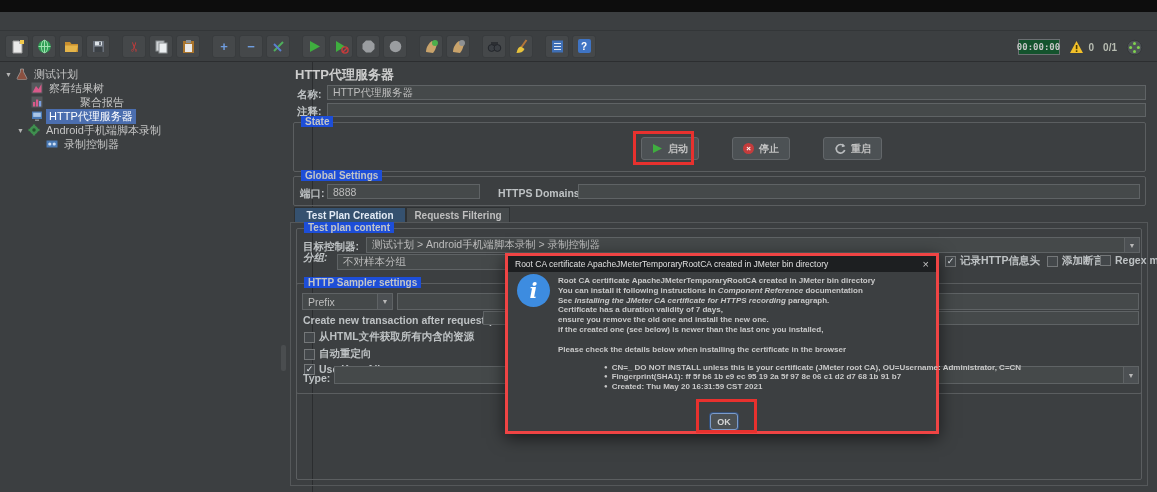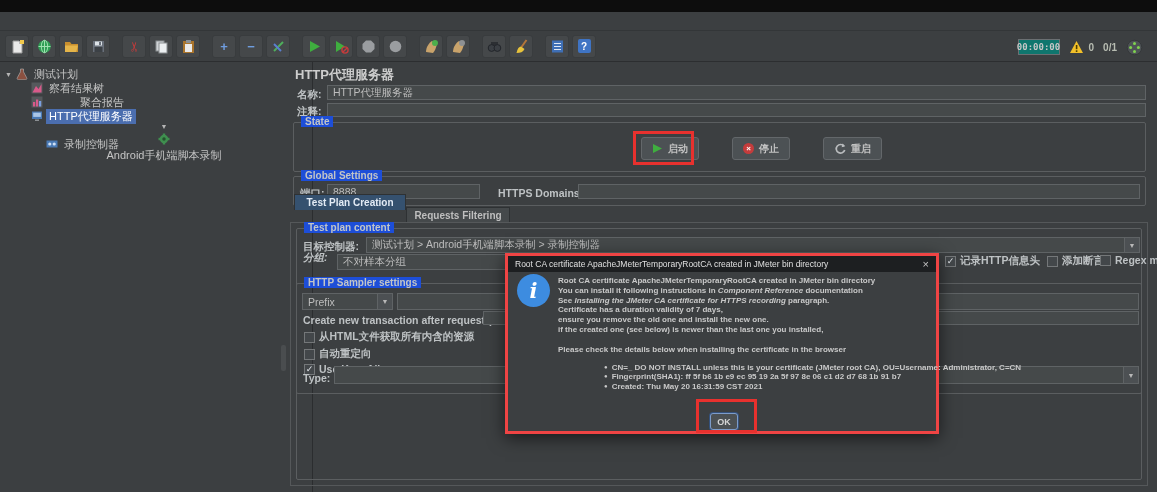--- a/index.html
+++ b/index.html
@@ -16,21 +16,21 @@
     display:flex; align-items:center; padding-left:6px; border-bottom:1px solid #333638; }
   .menu-item { padding:0 9px; color:#c9c9c9; font-size:13px; cursor:default;margin-top:38px; }
   
   .toolbar { position:absolute; left:0; top:31px; width:1157px; height:31px; background:#3c3f41;
     border-bottom:1px solid #2c2e30; display:flex; align-items:center; padding-left:5px; }
   .tbtn { width:24px; height:23px; margin-right:3px; background:#45484a; border:1px solid #393c3e;
     border-radius:3px; display:flex; align-items:center; justify-content:center; flex:none; }
   .tgap { width:9px; flex:none; }
   .g { font-size:13px; line-height:1; }
   .toolbar-right { position:absolute; right:14px; top:5px; height:22px; display:flex; align-items:center; gap:9px; }
-  .timerbox { width:42px; height:16px; border:1px solid #6b6f72; background:#0f766e; color:#c7c7c7;
+  .timerbox { width:42px; height:16px; border:1px solid #6b6f72; background:#14532d; color:#c7c7c7;
     font-size:9px; font-weight:bold; display:flex; align-items:center; justify-content:center;
     font-family:"DejaVu Sans Mono","Liberation Mono",monospace; }
   .count { font-size:10px; color:#b8bdb2; font-weight:bold; }
   
   .sidebar { position:absolute; left:0; top:62px; width:313px; height:430px; background:#3c3f41;
     border-right:1px solid #2b2d2f; }
   .trow { height:14px; display:flex; align-items:center; gap:3px; font-size:11px; color:#c4c4c4; white-space:nowrap; }
   .arrow { font-size:7px; color:#b5b5b5; width:9px; text-align:center; }
   .ticon { width:12px; height:12px; flex:none; }
   .tlabel { padding:0 3px; }
@@ -311,21 +311,21 @@
       <div class="trow" style="padding-left:31px;">
         <span class="ticon">
             <svg width="12" height="12">
               <rect x="1" y="1.5" width="10" height="7.5" fill="#4a7ab5"></rect>
               <rect x="2.2" y="2.7" width="7.6" height="4.2" fill="#a9c6e8"></rect>
               <rect x="4" y="9.5" width="4" height="1.5" fill="#8b8f92"></rect>
             </svg>
           </span>
         <span class="tlabel sel">HTTP代理服务器</span>
       </div>
-      <div class="trow" style="padding-left:16px;flex-direction:column;">
+      <div class="trow" style="padding-left:16px;">
         <span class="arrow">▼</span>
         <span class="ticon">
             <svg width="12" height="12">
               <rect x="4.8" y="0.5" width="2.4" height="11" fill="#3f8f4f"></rect>
               <rect x="0.5" y="4.8" width="11" height="2.4" fill="#3f8f4f"></rect>
               <circle cx="6" cy="6" r="4.2" fill="#3f8f4f"></circle>
               <circle cx="6" cy="6" r="1.7" fill="#25512d"></circle>
             </svg>
           </span>
         <span class="tlabel">Android手机端脚本录制</span>
@@ -380,21 +380,21 @@
   </div>
 
   <div class="group" style="left:293px; top:176px; width:853px; height:30px;">
     <span class="gtitle">Global Settings</span>
   </div>
   <span class="lbl" style="position:absolute; left:300px; top:187px;">端口:</span>
   <div class="field" style="left:327px; top:184px; width:153px; height:15px;">8888</div>
   <span class="lbl" style="position:absolute; left:498px; top:187px;">HTTPS Domains:</span>
   <div class="field" style="left:578px; top:184px; width:562px; height:15px;"></div>
 
-  <div class="tab sel" style="left:294px; top:194px; width:112px;">Test Plan Creation</div>
+  <div class="tab sel" style="left:294px; top:207px; width:112px;">Test Plan Creation</div>
   <div class="tab unsel" style="left:406px; top:207px; width:104px;">Requests Filtering</div>
   <div class="tabpane" style="left:290px; top:222px; width:858px; height:264px;"></div>
 
   <div class="group" style="left:296px; top:228px; width:846px; height:252px;">
     <span class="gtitle">Test plan content</span>
   </div>
 
   <span class="lbl" style="position:absolute; left:303px; top:240px;">目标控制器:</span>
   <div class="combo" style="left:366px; top:237px; width:774px; height:16px;">
     <span>测试计划 &gt; Android手机端脚本录制 &gt; 录制控制器</span>

